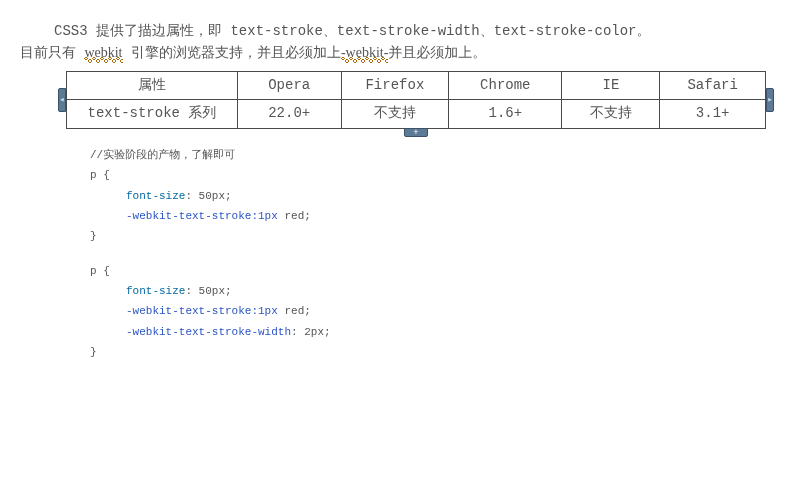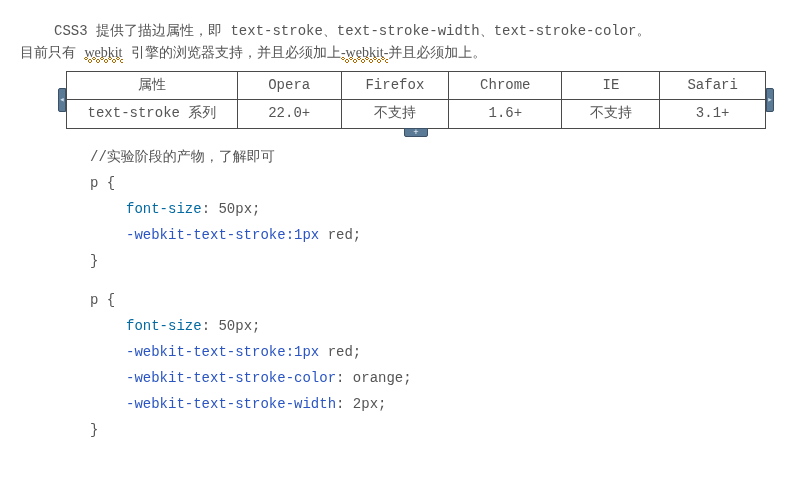--- a/index.html
+++ b/index.html
@@ -86,21 +86,21 @@
   .rarr {
     color: #cfe0ee;
     font-size: 9px;
     text-align: center;
     display: block;
     line-height: 22px;
   }
   .code-area {
     margin-left: 70px;
     font-family: Consolas, "Courier New", monospace;
-    font-size: 14px;
+    font-size: 11px;
     color: #555555;
   }
   .code-area .line {
     line-height: 1.85;
     white-space: pre;
   }
   .ind1 { padding-left: 36px; }
   .blue { color: #0369a1; }
   .waveblue {
     color: #2a55c2;
@@ -163,18 +163,17 @@
     <div class="line ind1"><span class="waveblue">-webkit-text-stroke:1px</span><span> red;</span></div>
     <div class="line">}</div>
   </div>
 
   <div style="height:14px"></div>
 
   <div class="code-area">
     <div class="line">p {</div>
     <div class="line ind1"><span class="blue">font-size</span><span>: 50px;</span></div>
     <div class="line ind1"><span class="waveblue">-webkit-text-stroke:1px</span><span> red;</span></div>
-    <div class="line ind1"><span class="waveblue">-webkit-text-stroke-color</span><span>: orange;</span></div>
     <div class="line ind1"><span class="waveblue">-webkit-text-stroke-width</span><span>: 2px;</span></div>
     <div class="line">}</div>
   </div>
 
 </div>
 
 </body></html>

